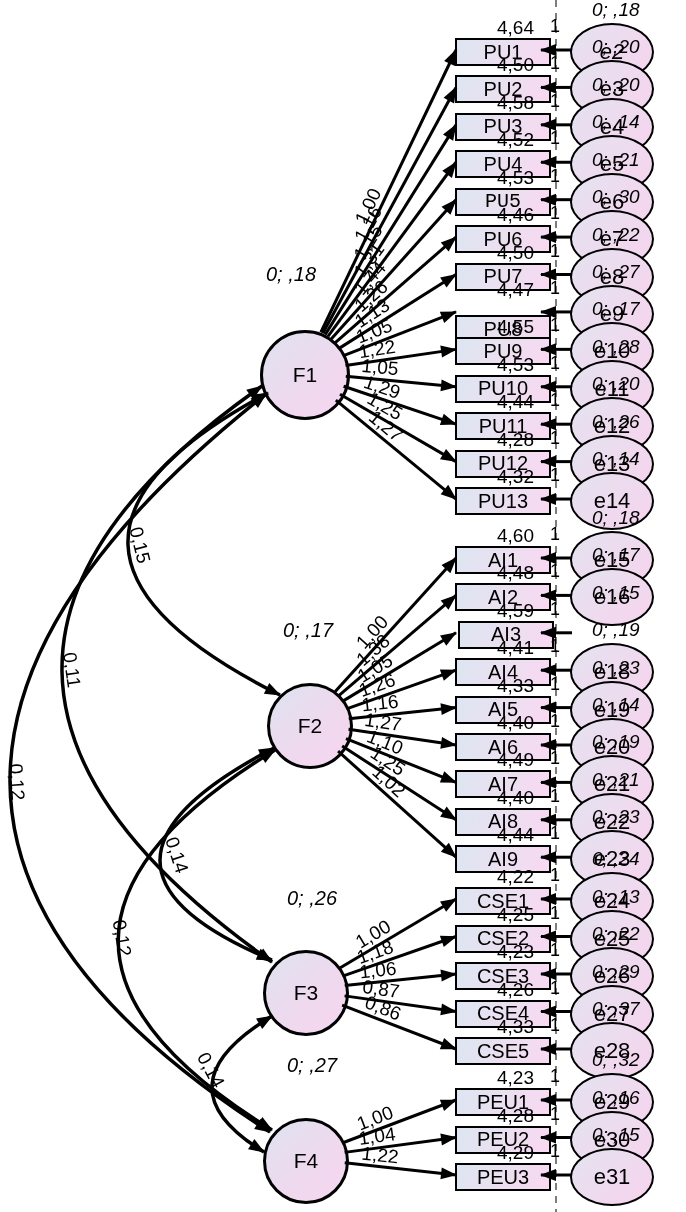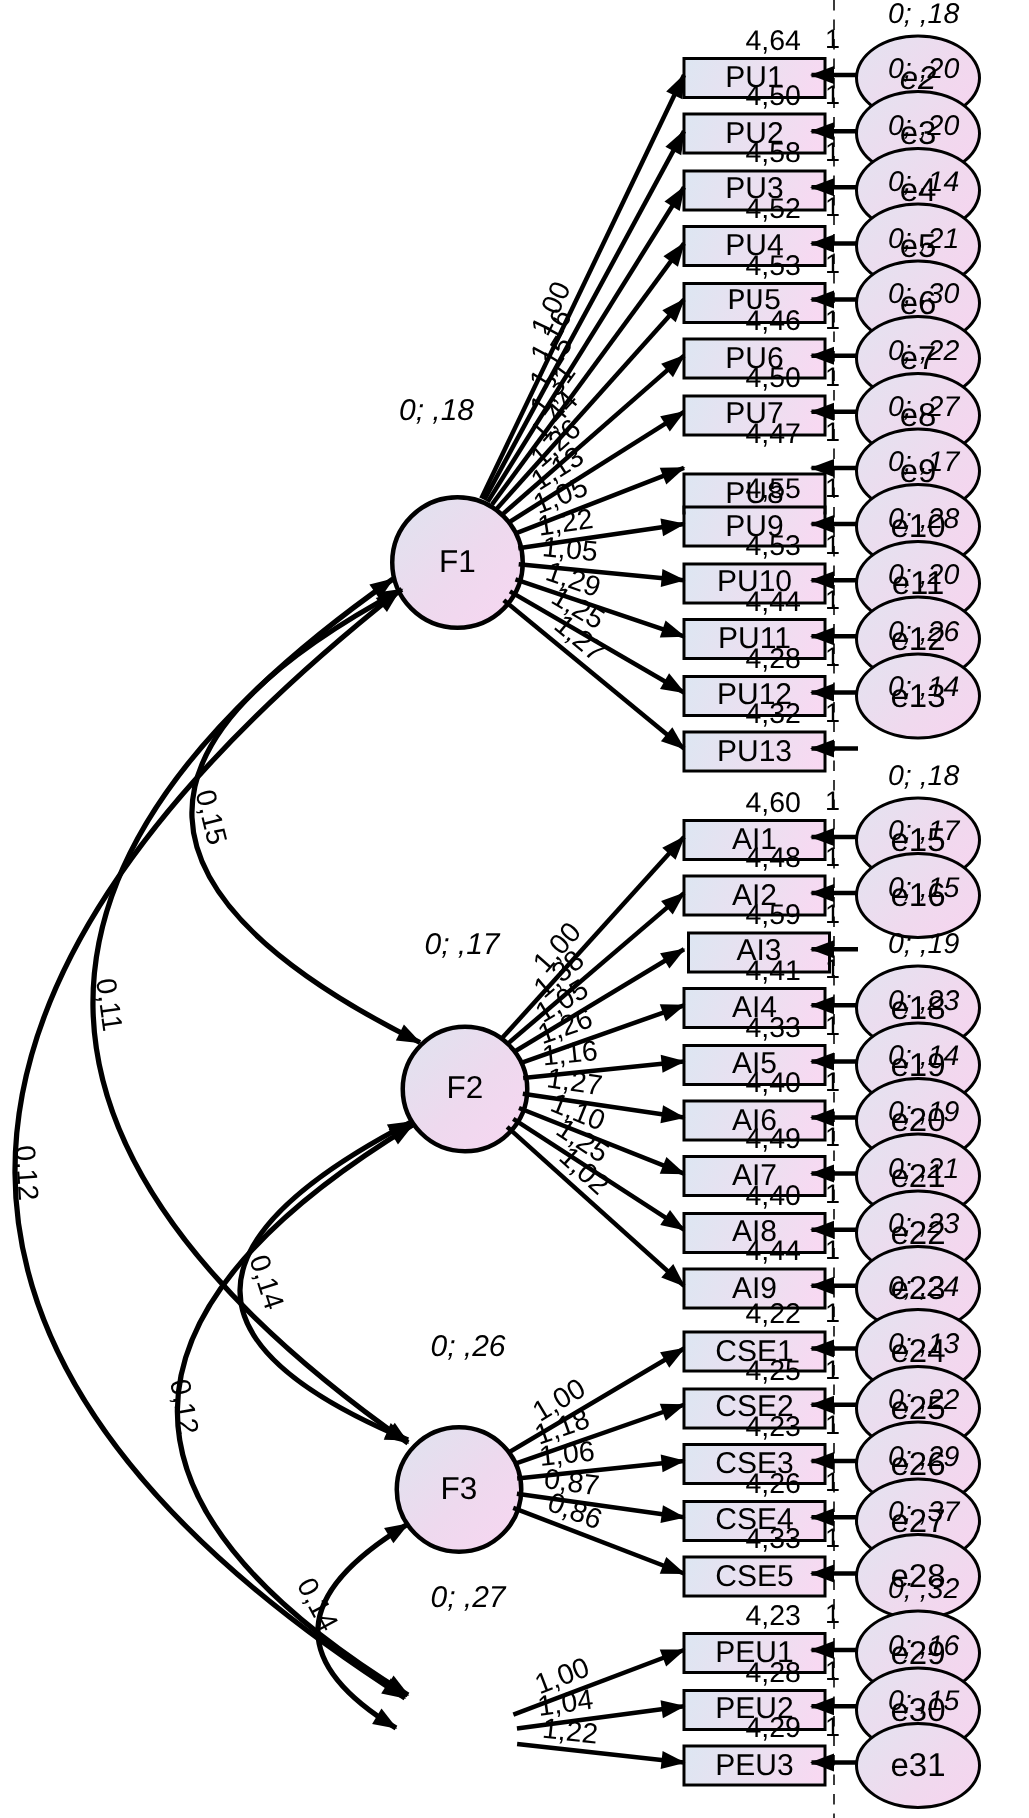--- a/index.html
+++ b/index.html
@@ -91,20 +91,21 @@
     <div class="lbl" style="left: 550px; top: 391.2px; font-size: 18px;">1</div>
     <div class="lbl rot" style="left: 382.375px; top: 386.743px; transform: translate(-50%, -50%) rotate(18.8384deg);">1,29</div>
     <div class="box" style="left: 455px; top: 449.62px; width: 92px; height: 24px;">PU12</div>
     <div class="lbl" style="left: 497px; top: 429.62px;">4,28</div>
     <div class="ellipse" style="left: 570px; top: 434.62px; width: 80px; height: 54px;">e13</div>
     <div class="lbl it" style="left: 592px; top: 411.62px;">0; ,26</div>
     <div class="lbl" style="left: 550px; top: 428.62px; font-size: 18px;">1</div>
     <div class="lbl rot" style="left: 384.565px; top: 406.456px; transform: translate(-50%, -50%) rotate(30.3597deg);">1,25</div>
     <div class="box" style="left: 455px; top: 487.04px; width: 92px; height: 24px;">PU13</div>
     <div class="lbl" style="left: 497px; top: 467.04px;">4,32</div>
+    <div class="ellipse" style="left: 570px; top: 472.04px; width: 80px; height: 54px;">e14</div>
     <div class="lbl it" style="left: 592px; top: 449.04px;">0; ,14</div>
     <div class="lbl" style="left: 550px; top: 466.04px; font-size: 18px;">1</div>
     <div class="lbl rot" style="left: 386.166px; top: 426.288px; transform: translate(-50%, -50%) rotate(39.7038deg);">1,27</div>
     <div class="fcircle" style="left: 260px; top: 330px; width: 84px; height: 84px;">F1</div>
     <div class="lbl it" style="left: 266px; top: 264px; font-size: 20px;">0; ,18</div>
     <div class="box" style="left: 455px; top: 546px; width: 92px; height: 24px;">AI1</div>
     <div class="lbl" style="left: 497px; top: 526px;">4,60</div>
     <div class="ellipse" style="left: 570px; top: 531px; width: 80px; height: 54px;">e15</div>
     <div class="lbl it" style="left: 592px; top: 508px;">0; ,18</div>
     <div class="lbl" style="left: 550px; top: 525px; font-size: 18px;">1</div>
@@ -201,20 +202,21 @@
     <div class="ellipse" style="left: 570px; top: 1110.5px; width: 80px; height: 54px;">e30</div>
     <div class="lbl it" style="left: 592px; top: 1087.5px;">0; ,16</div>
     <div class="lbl" style="left: 550px; top: 1104.5px; font-size: 18px;">1</div>
     <div class="lbl rot" style="left: 377.396px; top: 1135.86px; transform: translate(-50%, -50%) rotate(-7.68104deg);">1,04</div>
     <div class="box" style="left: 455px; top: 1163px; width: 92px; height: 24px;">PEU3</div>
     <div class="lbl" style="left: 497px; top: 1143px;">4,29</div>
     <div class="ellipse" style="left: 570px; top: 1148px; width: 80px; height: 54px;">e31</div>
     <div class="lbl it" style="left: 592px; top: 1125px;">0; ,15</div>
     <div class="lbl" style="left: 550px; top: 1142px; font-size: 18px;">1</div>
     <div class="lbl rot" style="left: 380.334px; top: 1154.57px; transform: translate(-50%, -50%) rotate(6.38156deg);">1,22</div>
+    <div class="fcircle" style="left: 263px; top: 1118px; width: 80px; height: 80px;">F4</div>
     <div class="lbl it" style="left: 287px; top: 1055px; font-size: 20px;">0; ,27</div>
     <div class="lbl rot" style="left: 140px; top: 545px; transform: translate(-50%, -50%) rotate(76deg);">0,15</div>
     <div class="lbl rot" style="left: 72px; top: 670px; transform: translate(-50%, -50%) rotate(82deg);">0,11</div>
     <div class="lbl rot" style="left: 17px; top: 782px; transform: translate(-50%, -50%) rotate(86deg);">0,12</div>
     <div class="lbl rot" style="left: 177px; top: 855px; transform: translate(-50%, -50%) rotate(72deg);">0,14</div>
     <div class="lbl rot" style="left: 122px; top: 938px; transform: translate(-50%, -50%) rotate(80deg);">0,12</div>
     <div class="lbl rot" style="left: 211px; top: 1070px; transform: translate(-50%, -50%) rotate(62deg);">0,14</div>
     <svg id="wires" width="686" height="1212" viewBox="0 0 686 1212">
       <defs>
         <marker id="mE" markerWidth="20" markerHeight="16" refX="16" refY="7" orient="auto" markerUnits="userSpaceOnUse">

